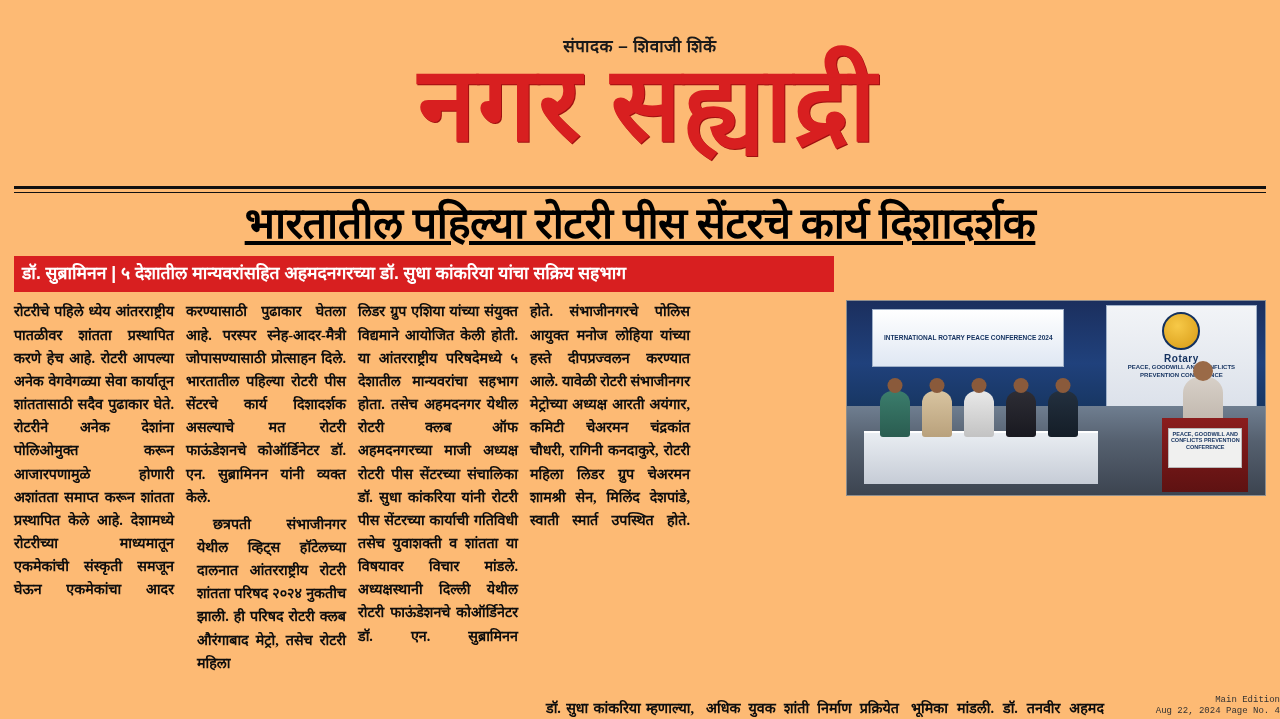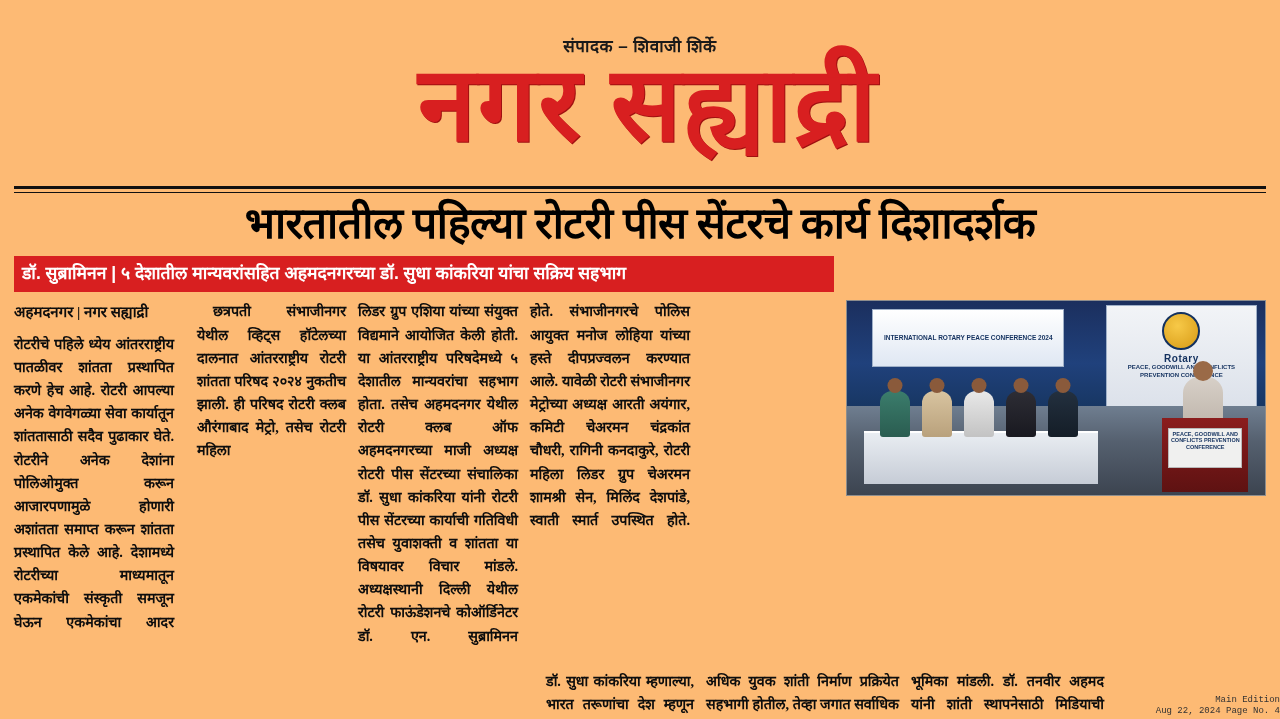--- a/index.html
+++ b/index.html
@@ -69,20 +69,21 @@
   .headline {
     font-family: "Liberation Serif", serif;
     font-size: 43px;
     font-weight: bold;
     color: #000;
     letter-spacing: -0.5px;
     line-height: 1.15;
     text-align: center;
     margin: 6px 0 8px 0;
     white-space: nowrap;
+    text-decoration: underline;
   }
 
   
   .subhead-row {
     display: flex;
     align-items: flex-start;
     gap: 10px;
   }
   .subhead-bar {
     background: #d81f20;
@@ -263,24 +264,24 @@
   <div class="headline">भारतातील पहिल्या रोटरी पीस सेंटरचे कार्य दिशादर्शक</div>
 
   <div class="subhead-row">
     <div class="subhead-bar">डॉ. सुब्रामिनन | ५ देशातील मान्यवरांसहित अहमदनगरच्या डॉ. सुधा कांकरिया यांचा सक्रिय सहभाग</div>
   </div>
 
   <div class="content">
 
     <div class="cols">
       <div class="col">
-        <div class="dateline">अहमदनगर | नगर सह्याद्री</div>
         <p>रोटरीचे पहिले ध्येय आंतरराष्ट्रीय पातळीवर शांतता प्रस्थापित करणे हेच आहे. रोटरी आपल्या अनेक वेगवेगळ्या सेवा कार्यातून शांततासाठी सदैव पुढाकार घेते. रोटरीने अनेक देशांना पोलिओमुक्त करून आजारपणामुळे होणारी अशांतता समाप्त करून शांतता प्रस्थापित केले आहे. देशामध्ये रोटरीच्या माध्यमातून एकमेकांची संस्कृती समजून घेऊन एकमेकांचा आदर</p>
       </div>
       <div class="col">
+        <p>करण्यासाठी पुढाकार घेतला आहे. परस्पर स्नेह-आदर-मैत्री जोपासण्यासाठी प्रोत्साहन दिले. भारतातील पहिल्या रोटरी पीस सेंटरचे कार्य दिशादर्शक असल्याचे मत रोटरी फाऊंडेशनचे कोऑर्डिनेटर डॉ. एन. सुब्रामिनन यांनी व्यक्त केले.</p>
         <p class="indent">छत्रपती संभाजीनगर येथील व्हिट्स हॉटेलच्या दालनात आंतरराष्ट्रीय रोटरी शांतता परिषद २०२४ नुकतीच झाली. ही परिषद रोटरी क्लब औरंगाबाद मेट्रो, तसेच रोटरी महिला</p>
       </div>
       <div class="col">
         <p>लिडर ग्रुप एशिया यांच्या संयुक्त विद्यमाने आयोजित केली होती. या आंतरराष्ट्रीय परिषदेमध्ये ५ देशातील मान्यवरांचा सहभाग होता. तसेच अहमदनगर येथील रोटरी क्लब ऑफ अहमदनगरच्या माजी अध्यक्ष रोटरी पीस सेंटरच्या संचालिका डॉ. सुधा कांकरिया यांनी रोटरी पीस सेंटरच्या कार्याची गतिविधी तसेच युवाशक्ती व शांतता या विषयावर विचार मांडले. अध्यक्षस्थानी दिल्ली येथील रोटरी फाऊंडेशनचे कोऑर्डिनेटर डॉ. एन. सुब्रामिनन</p>
       </div>
       <div class="col">
         <p>होते. संभाजीनगरचे पोलिस आयुक्त मनोज लोहिया यांच्या हस्ते दीपप्रज्वलन करण्यात आले. यावेळी रोटरी संभाजीनगर मेट्रोच्या अध्यक्ष आरती अयंगार, कमिटी चेअरमन चंद्रकांत चौधरी, रागिनी कनदाकुरे, रोटरी महिला लिडर ग्रुप चेअरमन शामश्री सेन, मिलिंद देशपांडे, स्वाती स्मार्त उपस्थित होते.</p>
       </div>
     </div>
 

